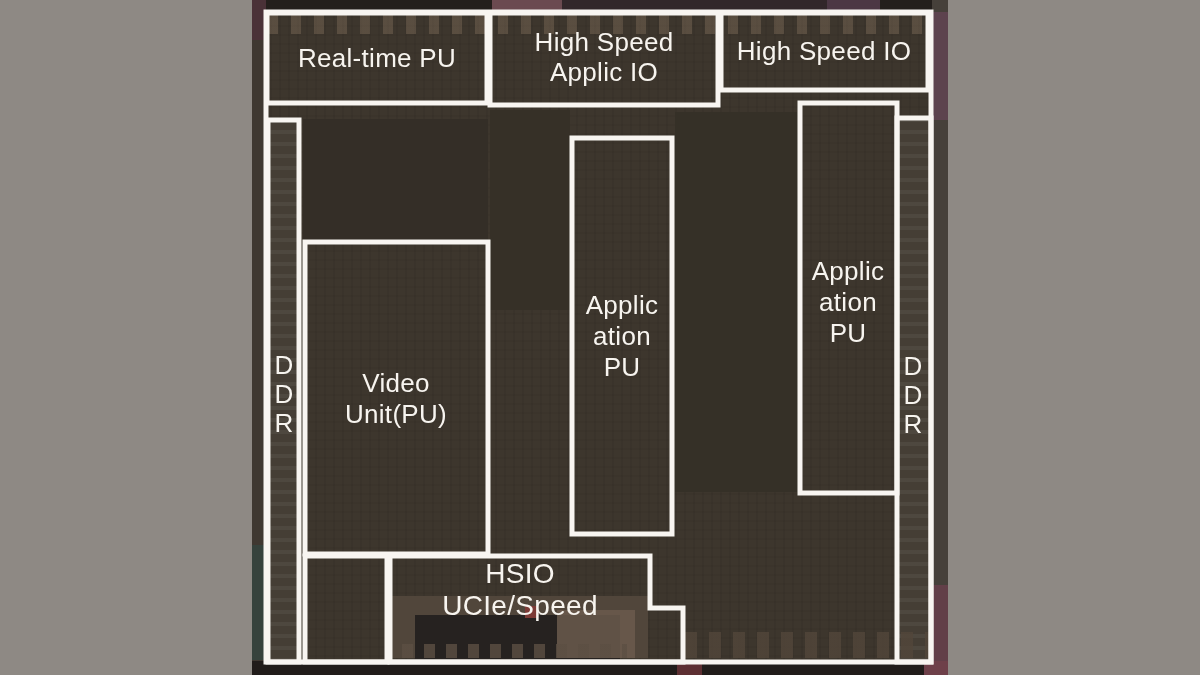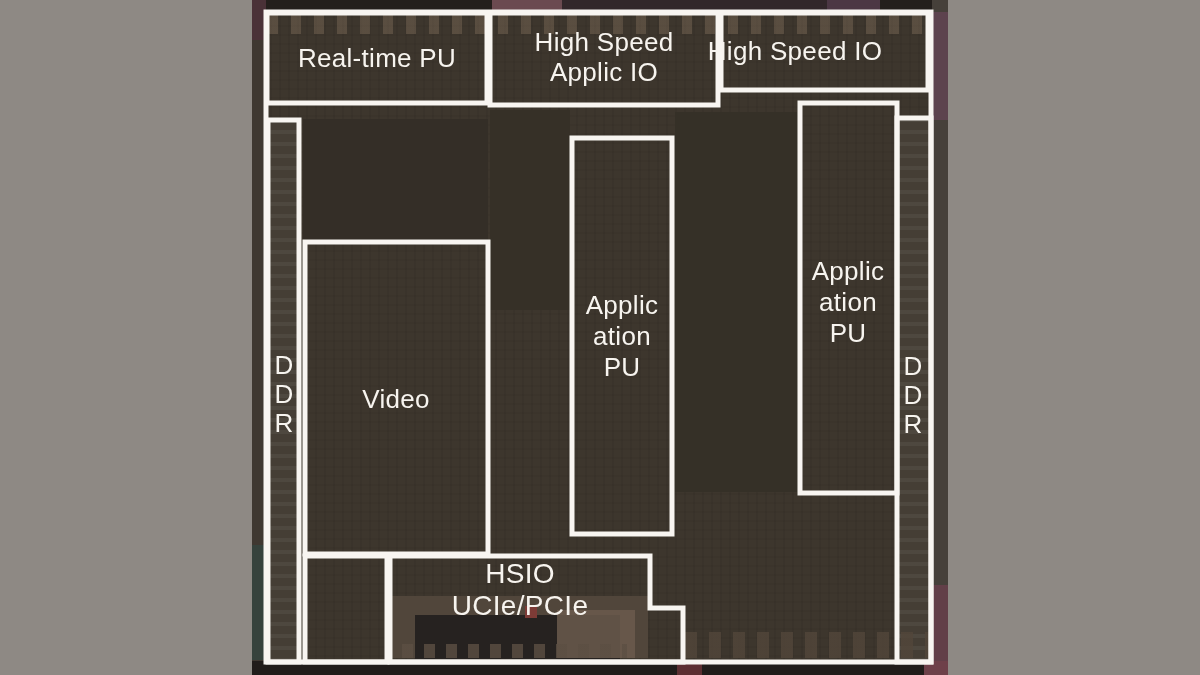--- a/index.html
+++ b/index.html
@@ -54,21 +54,21 @@
   svg.overlay{position:absolute;left:0;top:0;width:1200px;height:675px;}
   svg.overlay *{fill:none;stroke:var(--annotation-white);stroke-width:5px;}
   
   .lbl{
     position:absolute;transform:translate(-50%,-50%);
     color:var(--label-text);text-align:center;white-space:nowrap;
     font-size:26px;line-height:31px;letter-spacing:.3px;
   }
   .lbl-rt{left:377px;top:58px;}
   .lbl-hsvio{left:604px;top:57px;line-height:30px;}
-  .lbl-hsio-top{left:795px;top:51px;}
+  .lbl-hsio-top{left:824px;top:51px;}
   .lbl-ddr-left{left:284px;top:394px;line-height:29px;}
   .lbl-npu{left:396px;top:399px;}
   .lbl-apc{left:622px;top:336px;}
   .lbl-apr{left:848px;top:302px;}
   .lbl-ddr-right{left:913px;top:395px;line-height:29px;}
   .lbl-hsio{left:520px;top:590px;font-size:28px;line-height:32px;}
 </style>
 </head>
 <body>
 
@@ -125,20 +125,21 @@
   </div>
 
   <div class="lbl lbl-ddr-left">
     <div>D</div>
     <div>D</div>
     <div>R</div>
   </div>
 
   <div class="lbl lbl-npu">
     <div>Video</div>
+    <div>Unit(PU)</div>
   </div>
 
   <div class="lbl lbl-apc">
     <div>Applic</div>
     <div>ation</div>
     <div>PU</div>
   </div>
 
   <div class="lbl lbl-apr">
     <div>Applic</div>
@@ -147,16 +148,16 @@
   </div>
 
   <div class="lbl lbl-ddr-right">
     <div>D</div>
     <div>D</div>
     <div>R</div>
   </div>
 
   <div class="lbl lbl-hsio">
     <div>HSIO</div>
-    <div>UCIe/PCIe</div>
+    <div>UCIe/Speed</div>
   </div>
 
 </div>
 
 </body></html>

